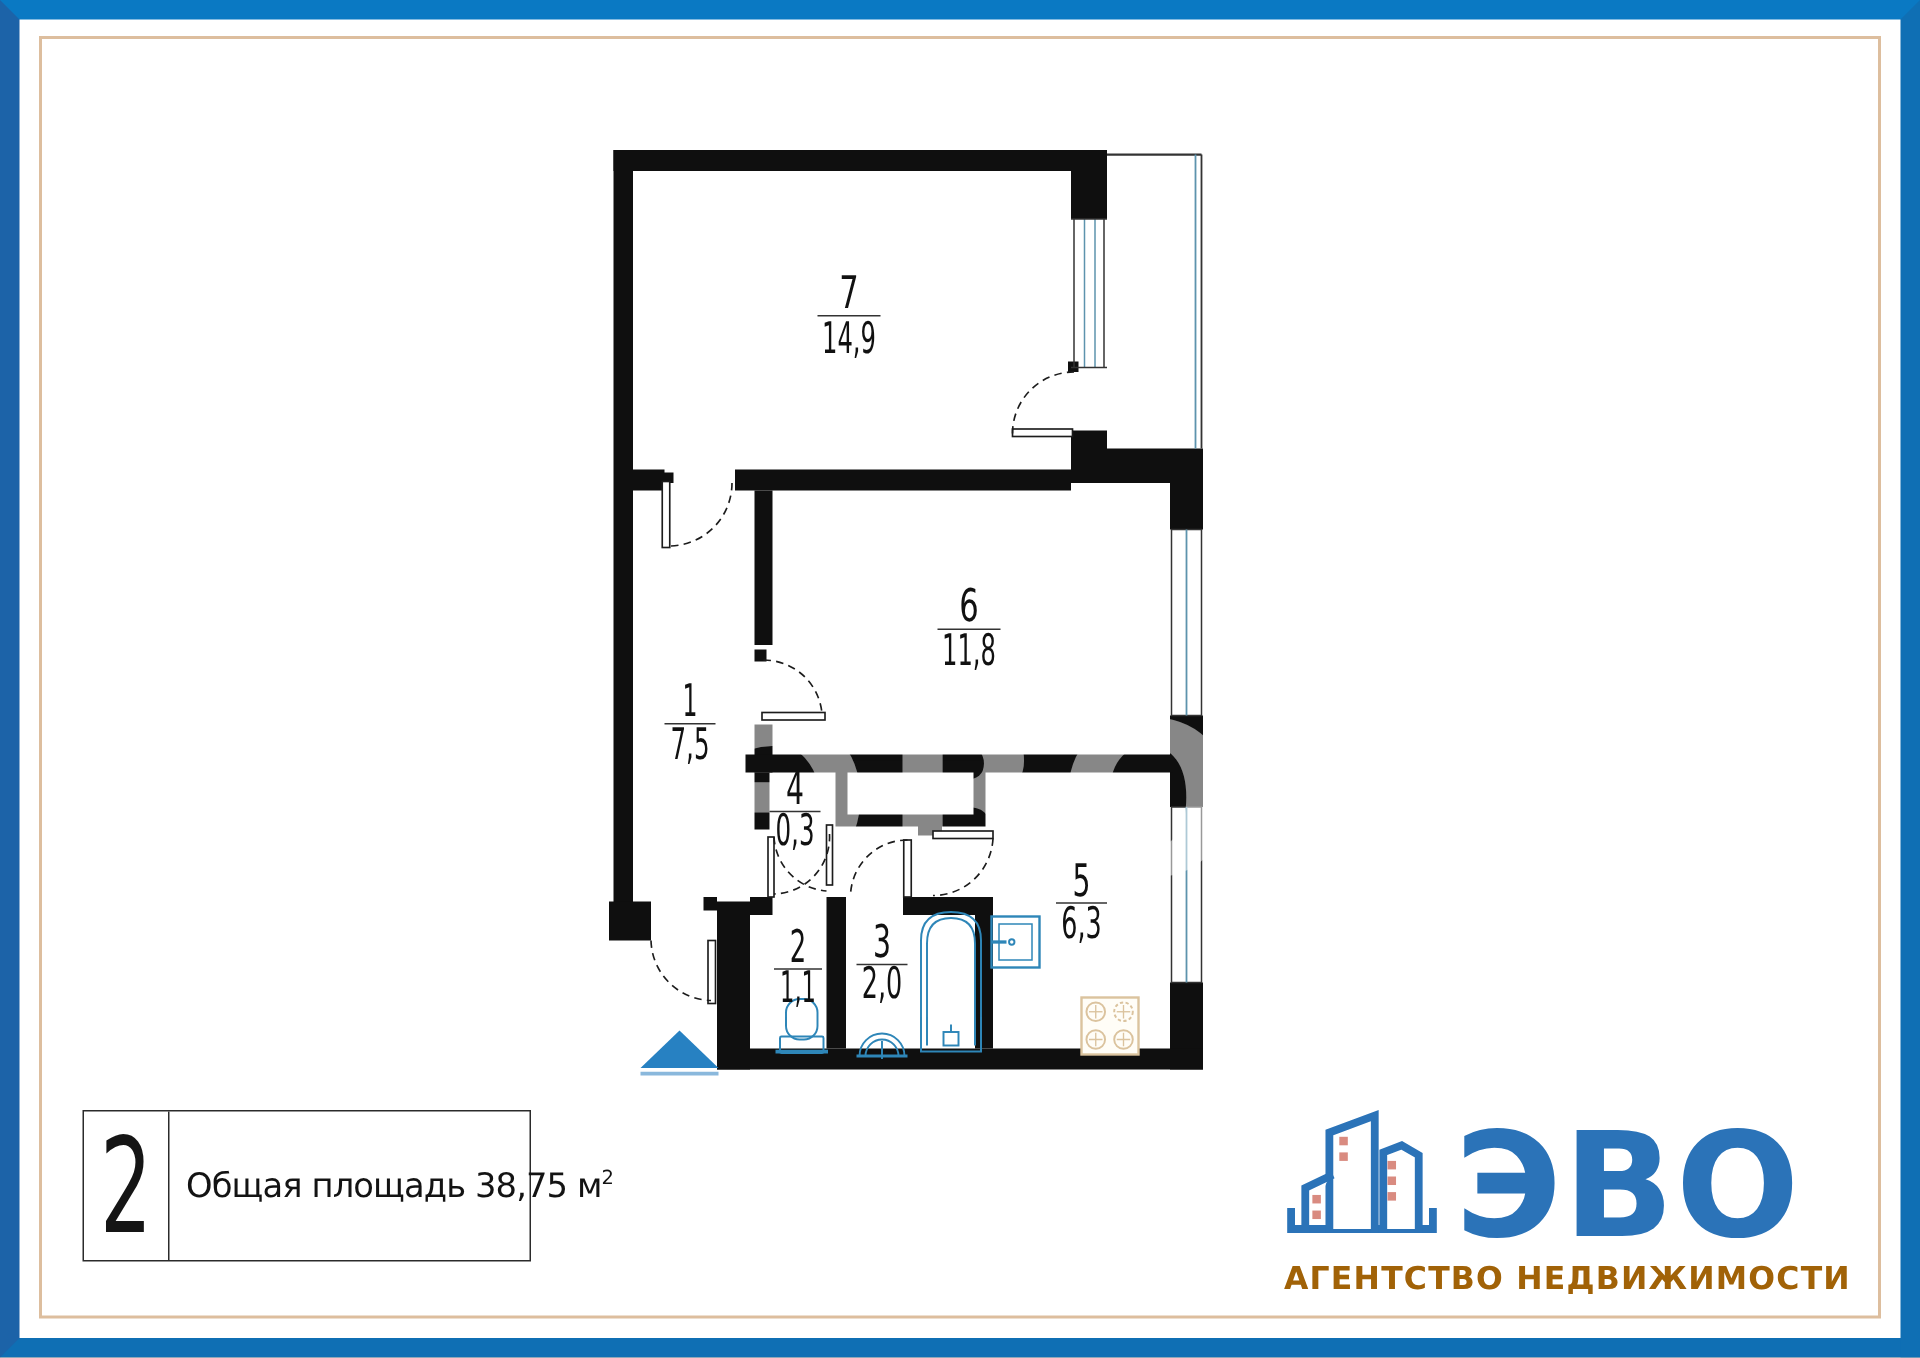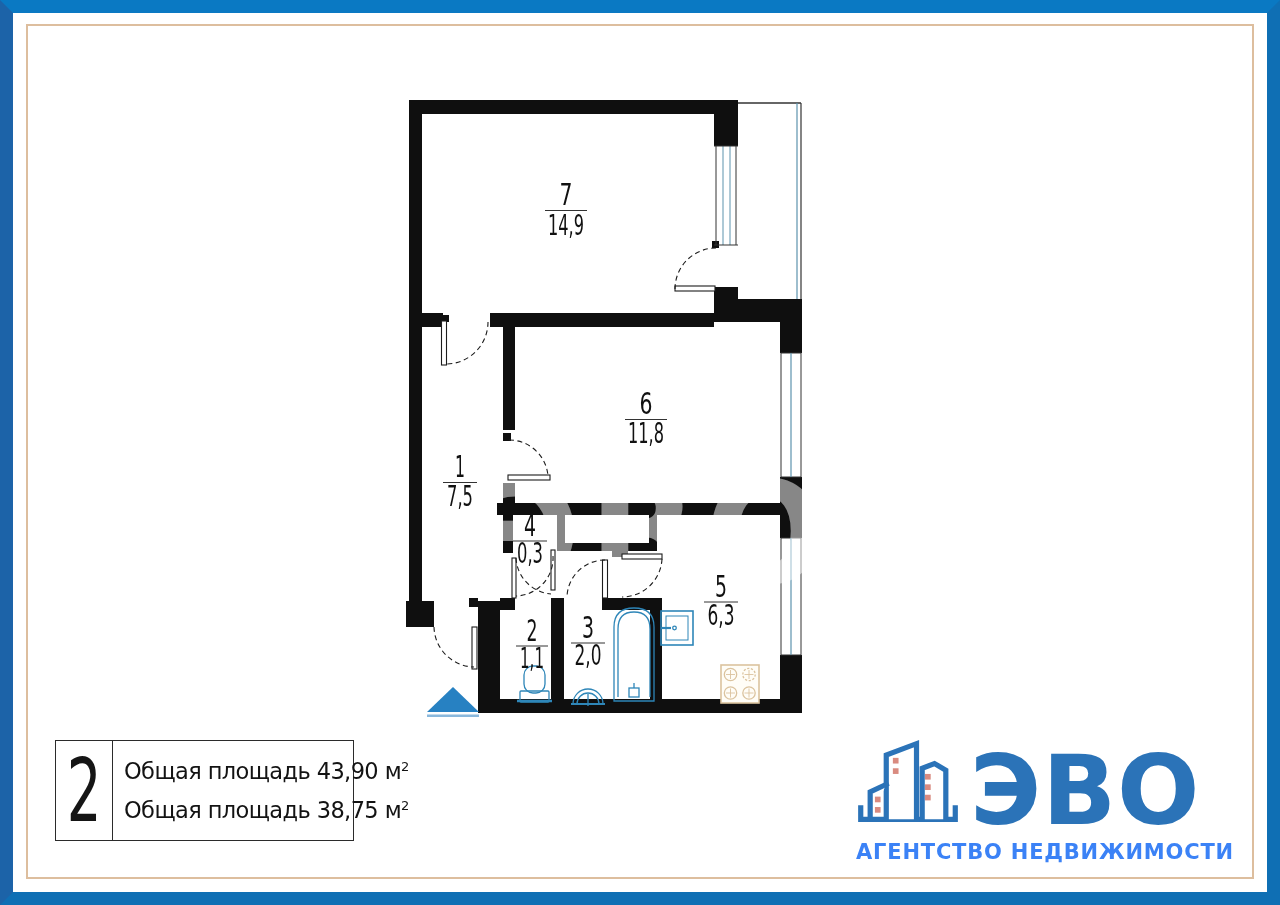--- a/index.html
+++ b/index.html
@@ -20,21 +20,21 @@
   }
   .info-num-cell{width:60px;border-right:1px solid #2b2b2b;display:flex;align-items:center;justify-content:center;}
   .info-num{font-size:88px;font-weight:400;color:#151515;transform:scaleX(0.62);line-height:1;}
   .info-text-cell{flex:1;display:flex;flex-direction:column;justify-content:space-around;padding:10px 0 10px 11px;}
   .info-line{font-size:22.5px;letter-spacing:-0.6px;color:#131313;white-space:nowrap;}
   .info-line sup{font-size:13px;}
   .logo{position:absolute;left:843px;top:719px;width:346px;}
   .logo-top{display:flex;align-items:flex-end;}
   .logo-icon{width:104px;height:99px;flex:0 0 auto;}
   .logo-title{font-size:97px;line-height:0.82;font-weight:800;color:#2b73b8;letter-spacing:1px;margin-left:10px;}
-  .logo-subtitle{margin-top:9px;font-size:21px;font-weight:700;letter-spacing:0.8px;color:#3b82f6;white-space:nowrap;}
+  .logo-subtitle{margin-top:9px;font-size:21px;font-weight:700;letter-spacing:0.8px;color:#a16207;white-space:nowrap;}
 </style>
 </head>
 <body>
 
 <div class="page">
   <div class="tan-frame"></div>
 
   <svg class="plan-svg" viewBox="400 95 410 630">
 
     <g fill="#0f0f0f">
@@ -211,21 +211,20 @@
         <text class="room-area" x="721" y="625" text-anchor="middle" textLength="27" lengthAdjust="spacingAndGlyphs">6,3</text>
       </g>
     </g>
   </svg>
 
   <div class="info-box">
     <div class="info-num-cell">
       <span class="info-num">2</span>
     </div>
     <div class="info-text-cell">
-      <div class="info-line"><span>Общая площадь</span> <span>43,90 м</span><sup>2</sup></div>
       <div class="info-line"><span>Общая площадь</span> <span>38,75 м</span><sup>2</sup></div>
     </div>
   </div>
 
   <div class="logo">
     <div class="logo-top">
       <svg class="logo-icon" viewBox="0 0 110 100">
         <g stroke="#2b73b8" stroke-width="5.5" fill="#ffffff" stroke-linejoin="miter" stroke-linecap="square">
           <path d="M5,78 L5,90 L105,90 L105,78" fill="none"></path>
           <path d="M32,90 L32,22 L64,10 L64,90"></path>

